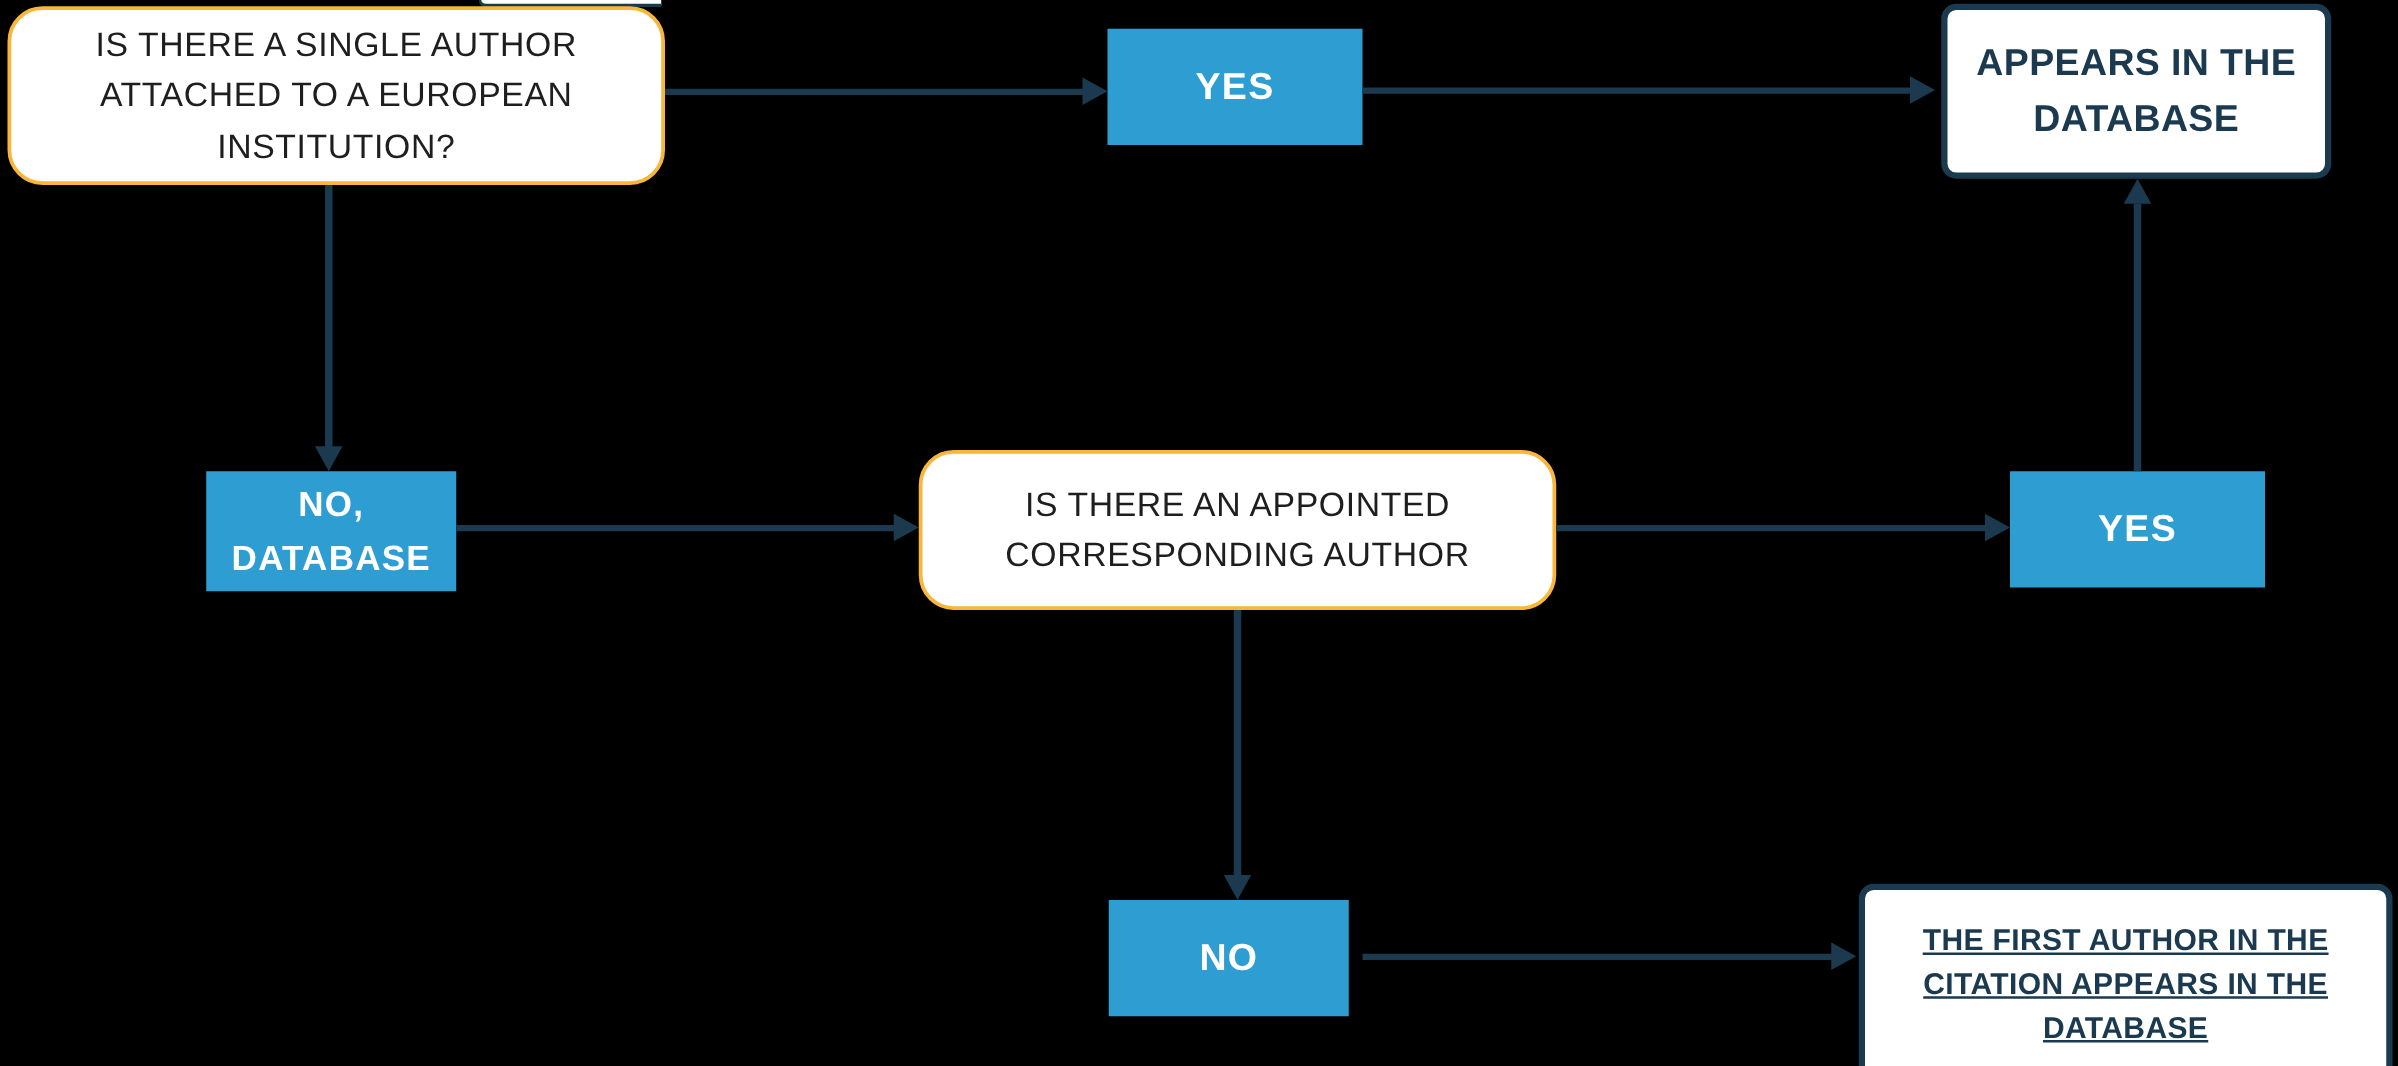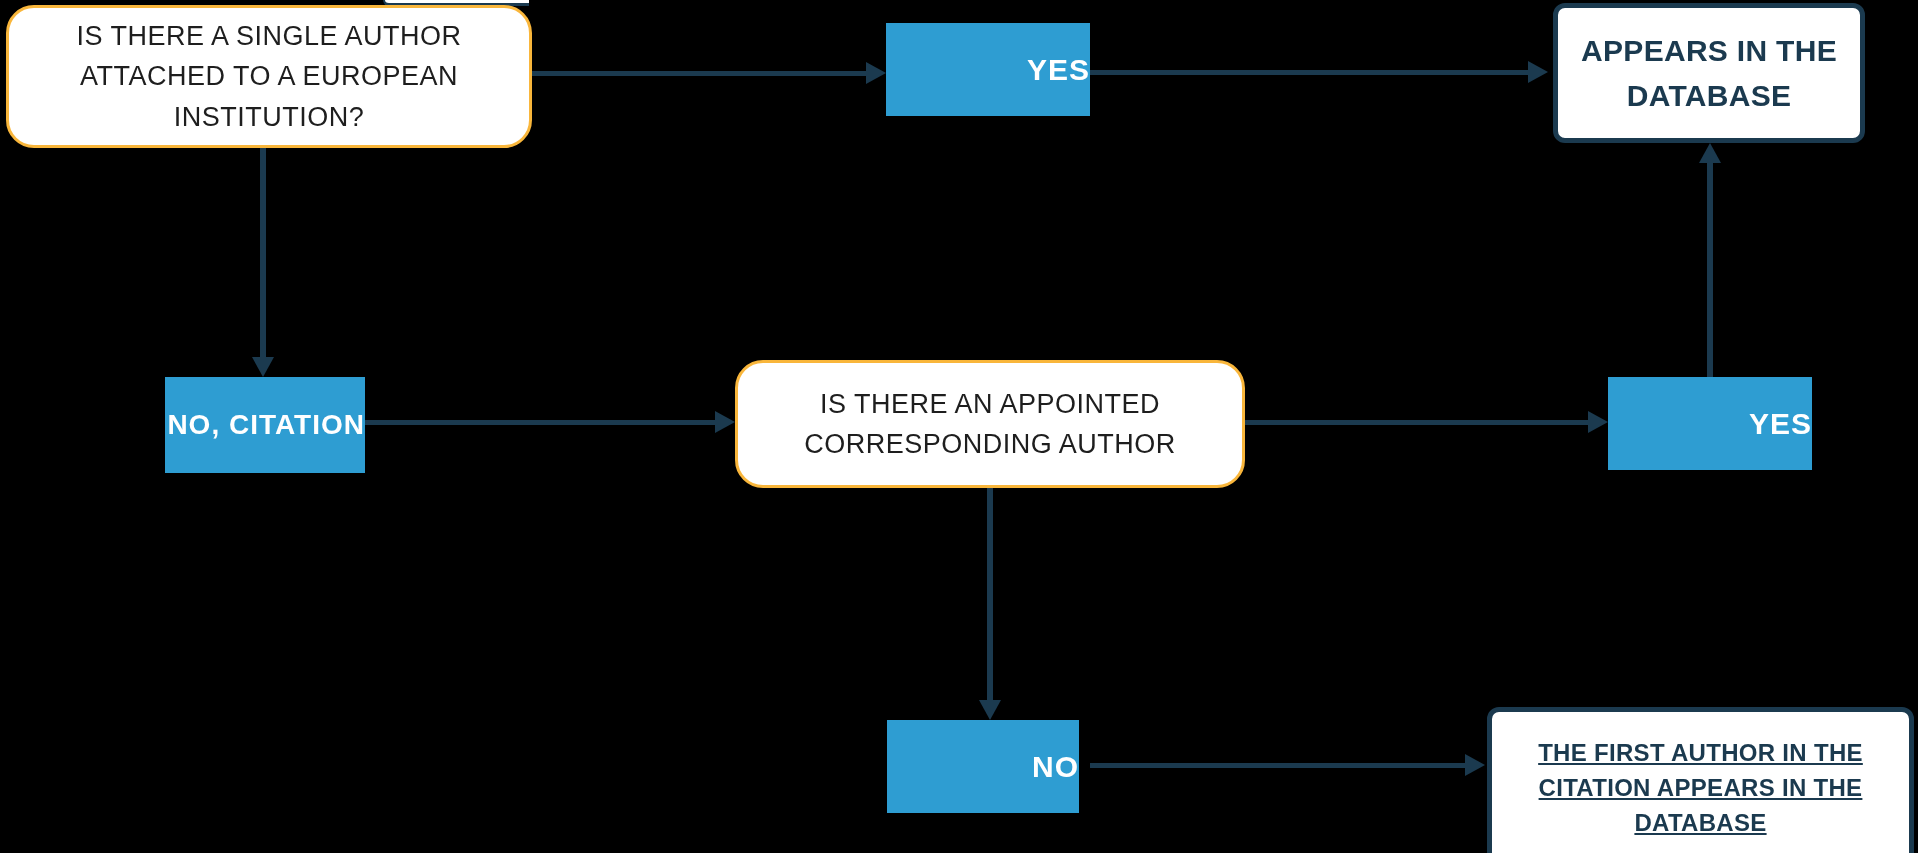--- a/index.html
+++ b/index.html
@@ -20,21 +20,21 @@
   .question{
     background:var(--box-bg);border:3px solid var(--question-border);border-radius:28px;
     color:var(--question-text);font-size:27px;font-weight:400;letter-spacing:.5px;line-height:1.5;
   }
   .result{
     background:var(--box-bg);border:5px solid var(--navy);border-radius:12px;
     color:var(--navy);font-weight:700;line-height:1.5;letter-spacing:.3px;
   }
   .answer{
     background:var(--answer-blue);color:#FFFFFF;font-weight:700;font-size:30px;
-    letter-spacing:1px;line-height:1.5;justify-content:flex-end;
+    letter-spacing:1px;line-height:1.5;
   }
   
   #q1{left:6px;top:5px;width:526px;height:143px;padding:0 30px;}
   #yes-top{left:886px;top:23px;width:204px;height:93px;}
   #appears-db{left:1553px;top:3px;width:312px;height:140px;font-size:30px;padding:0 12px;}
   #no-several{left:165px;top:377px;width:200px;height:96px;font-size:28px;line-height:1.55;}
   #q2{left:735px;top:360px;width:510px;height:128px;padding:4px 30px;}
   #yes-right{left:1608px;top:377px;width:204px;height:93px;}
   #no-bottom{left:887px;top:720px;width:192px;height:93px;}
   #first-author-db{left:1487px;top:707px;width:427px;height:163px;font-size:24px;padding:0 12px;line-height:1.45;text-decoration:underline;}
@@ -62,21 +62,21 @@
 
   <div class="node answer" id="yes-top">
     <span>YES</span>
   </div>
 
   <div class="node result" id="appears-db">
     <span>APPEARS IN THE DATABASE</span>
   </div>
 
   <div class="node answer" id="no-several">
-    <span>NO, CITATION</span>
+    <span>NO, DATABASE</span>
   </div>
 
   <div class="node question" id="q2">
     <span>IS THERE AN APPOINTED CORRESPONDING AUTHOR</span>
   </div>
 
   <div class="node answer" id="yes-right">
     <span>YES</span>
   </div>
 

